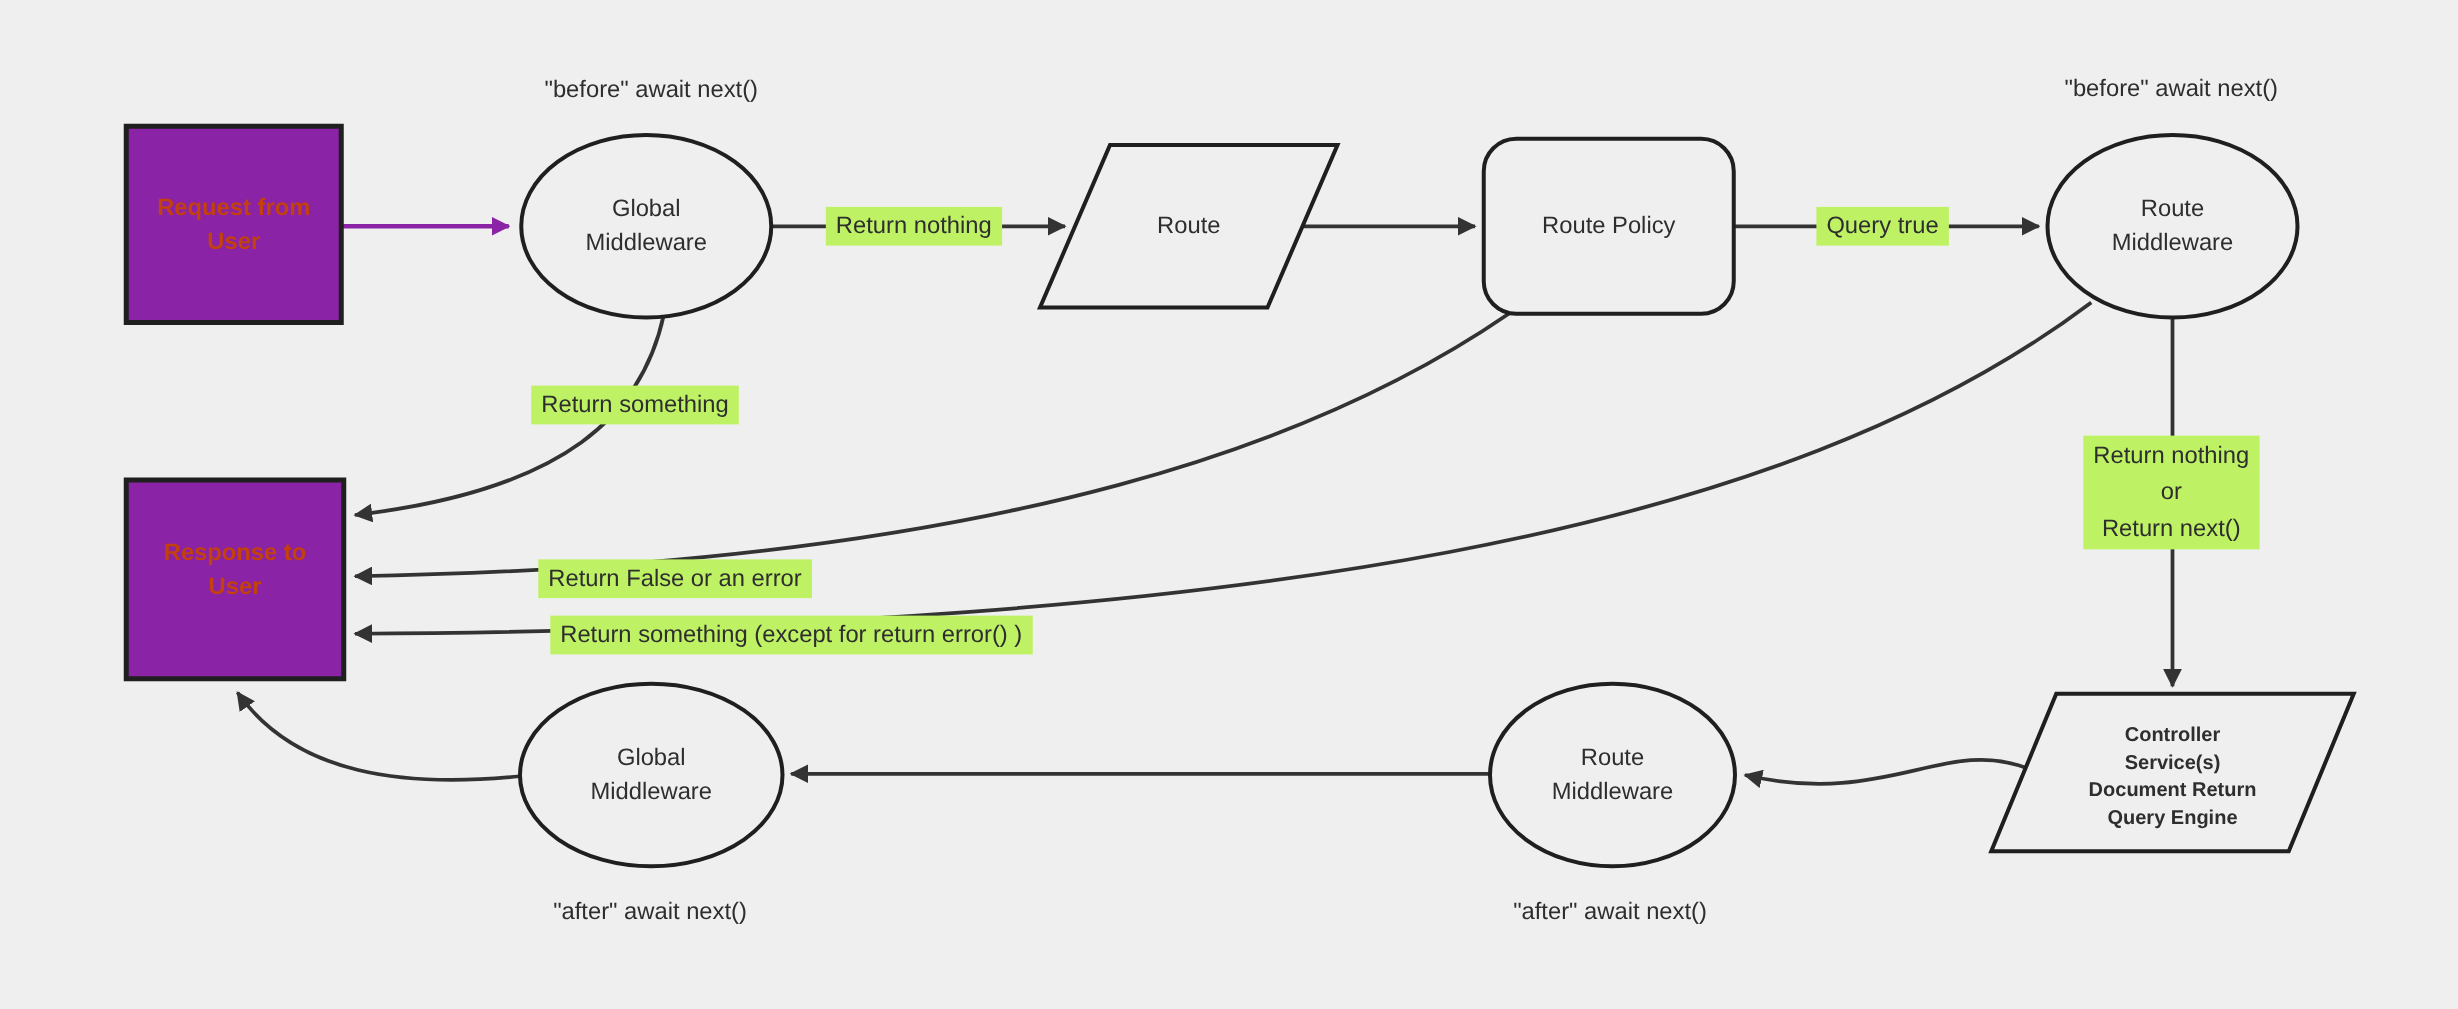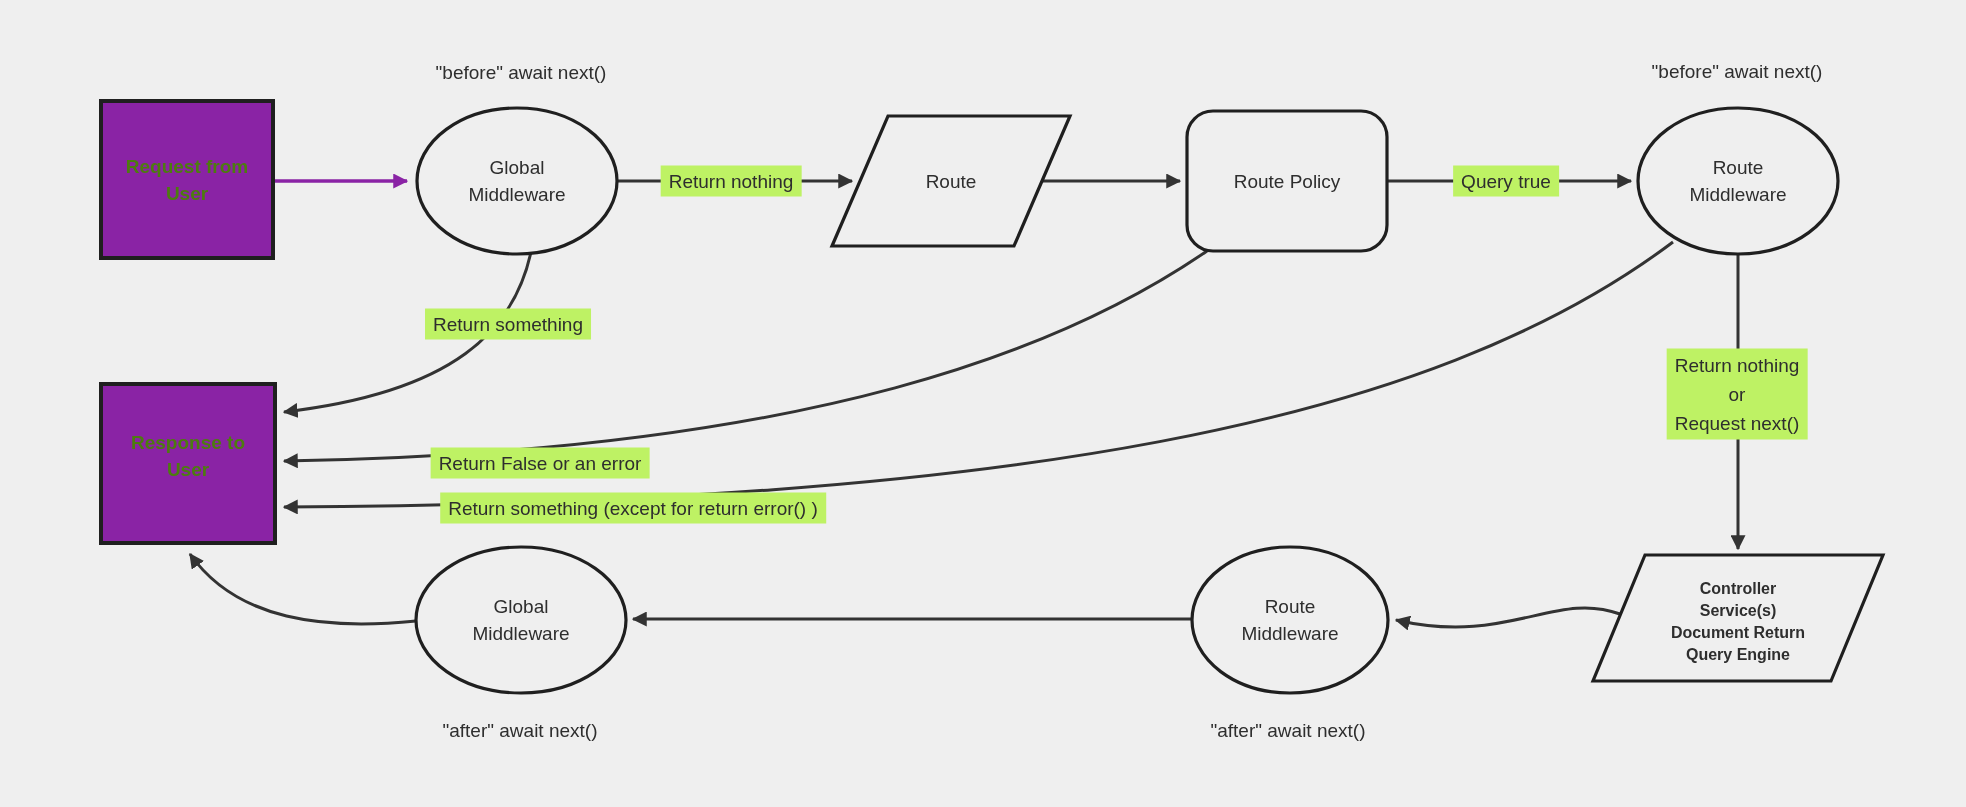--- a/index.html
+++ b/index.html
@@ -11,21 +11,21 @@
     color:#2e2e2e;
   }
   #diagram-svg{position:absolute;left:0;top:0;}
   .lbl{
     position:absolute;
     transform:translate(-50%,-50%);
     font-size:19px;line-height:27px;
     color:#2e2e2e;text-align:center;white-space:nowrap;
   }
   .node-label{font-size:19px;}
-  .purple-label{color:#4d7c0f;font-weight:bold;}
+  .purple-label{color:#c2410c;font-weight:bold;}
   .edge-label{background:#bef264;padding:2px 8px;}
   .ann-label{color:#2e2e2e;}
   .small-label{font-size:16px;line-height:22px;font-weight:bold;}
   .ml{line-height:29px;}
 </style>
 </head>
 <body style="background: rgb(239, 239, 239);">
 
 <svg id="diagram-svg" width="1966" height="807" viewBox="0 0 1966 807">
   <defs>
@@ -103,14 +103,14 @@
 </div>
 
 <div class="lbl edge-label" style="left:731px;top:181px">Return nothing</div>
 <div class="lbl edge-label" style="left:1506px;top:181px">Query true</div>
 <div class="lbl edge-label" style="left:508px;top:324px">Return something</div>
 <div class="lbl edge-label" style="left:540px;top:463px">Return False or an error</div>
 <div class="lbl edge-label" style="left:633px;top:508px">Return something (except for return error() )</div>
 <div class="lbl edge-label ml" style="left:1737px;top:394px">
   <div>Return nothing</div>
   <div>or</div>
-  <div>Request next()</div>
+  <div>Return next()</div>
 </div>
 
 </body></html>

